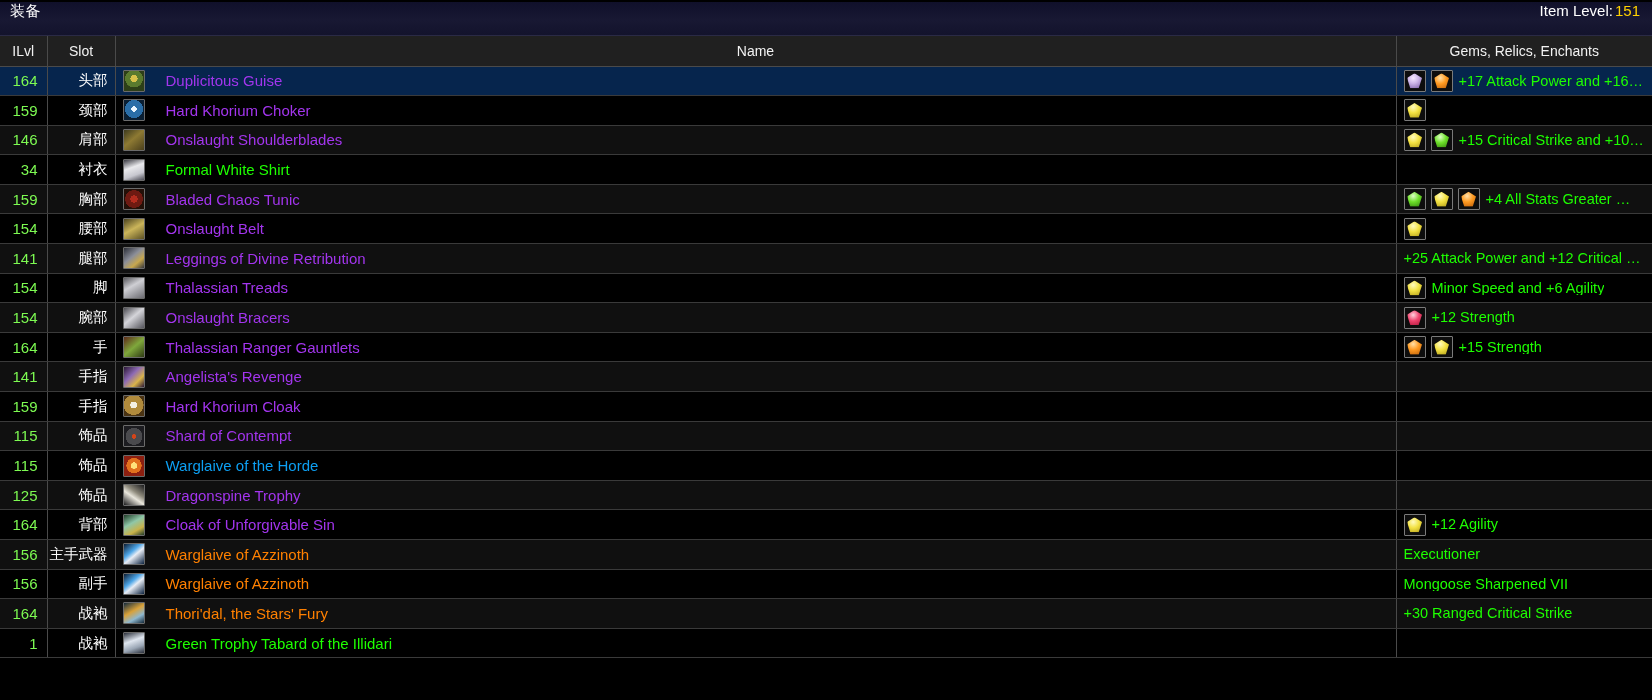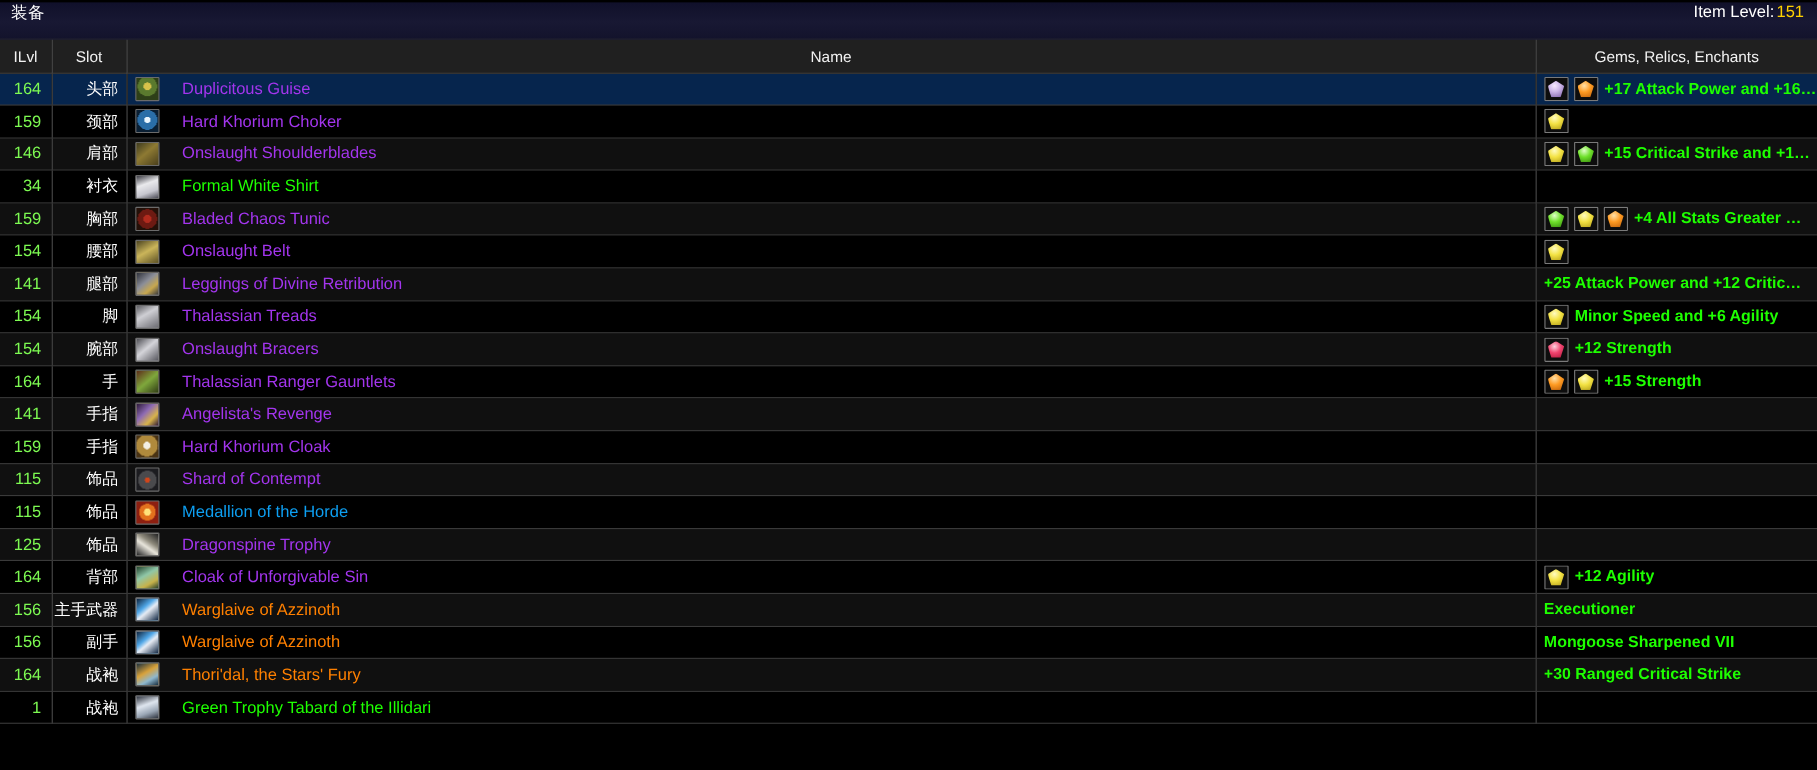--- a/index.html
+++ b/index.html
@@ -167,21 +167,20 @@
   .ic-tabard    { background: linear-gradient(160deg, #2a2f3a 0%, #dfe6ef 40%, #9aa6b5 70%, #2a2f3a 100%); }
 
   
   .gems-inner {
     display: flex;
     align-items: center;
     gap: 5px;
     padding-left: 7px;
     white-space: nowrap;
     overflow: hidden;
-    font-weight: bold;
   }
   .gem {
     width: 22px;
     height: 22px;
     flex: 0 0 22px;
     border: 1px solid #7a7a7a;
     box-sizing: border-box;
     position: relative;
     overflow: hidden;
     background: #0d0d0d;
@@ -470,21 +469,21 @@
           <td class="gems-cell">
             <div class="gems-inner"></div>
           </td>
         </tr>
         <tr class="alt-b">
           <td class="ilvl">115</td>
           <td class="slot">饰品</td>
           <td class="name">
             <div class="name-inner">
               <span class="icon ic-trink2"></span>
-              <span class="item-label q-rare">Medallion of the Horde</span>
+              <span class="item-label q-rare">Warglaive of the Horde</span>
             </div>
           </td>
           <td class="gems-cell">
             <div class="gems-inner"></div>
           </td>
         </tr>
         <tr class="alt-a">
           <td class="ilvl">125</td>
           <td class="slot">饰品</td>
           <td class="name">

